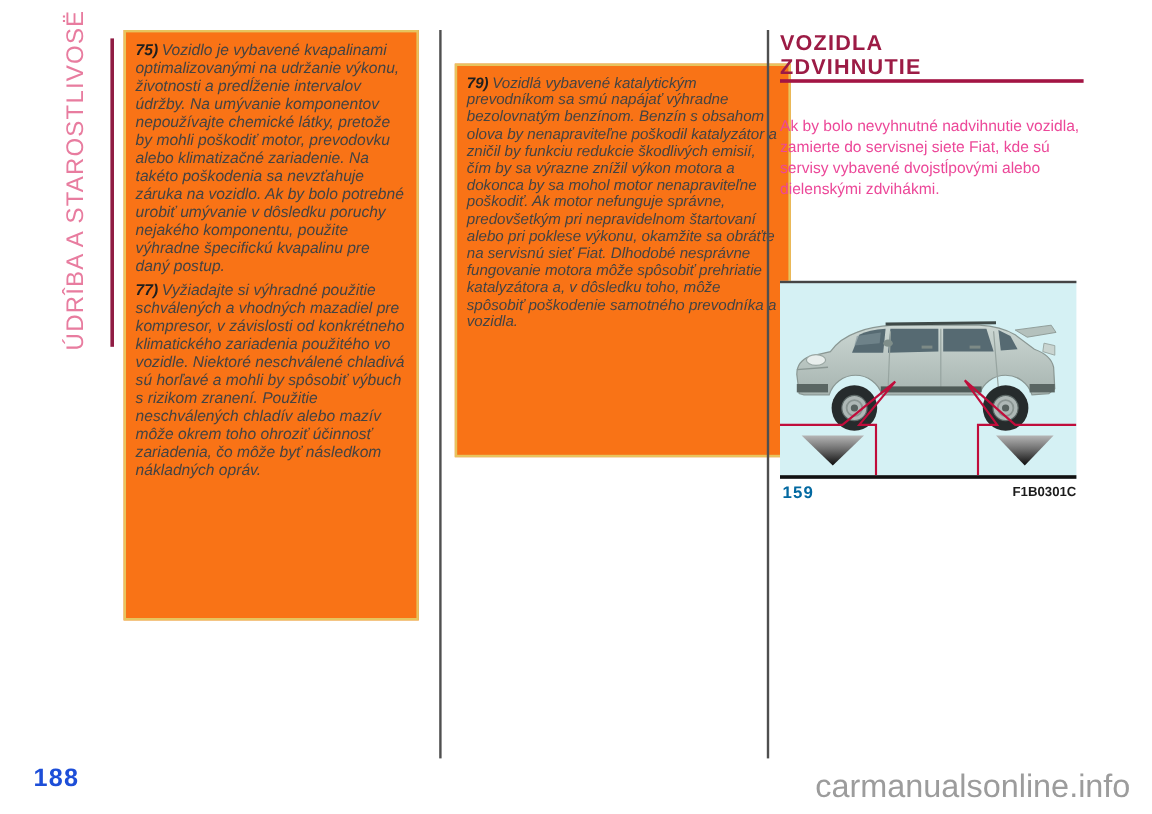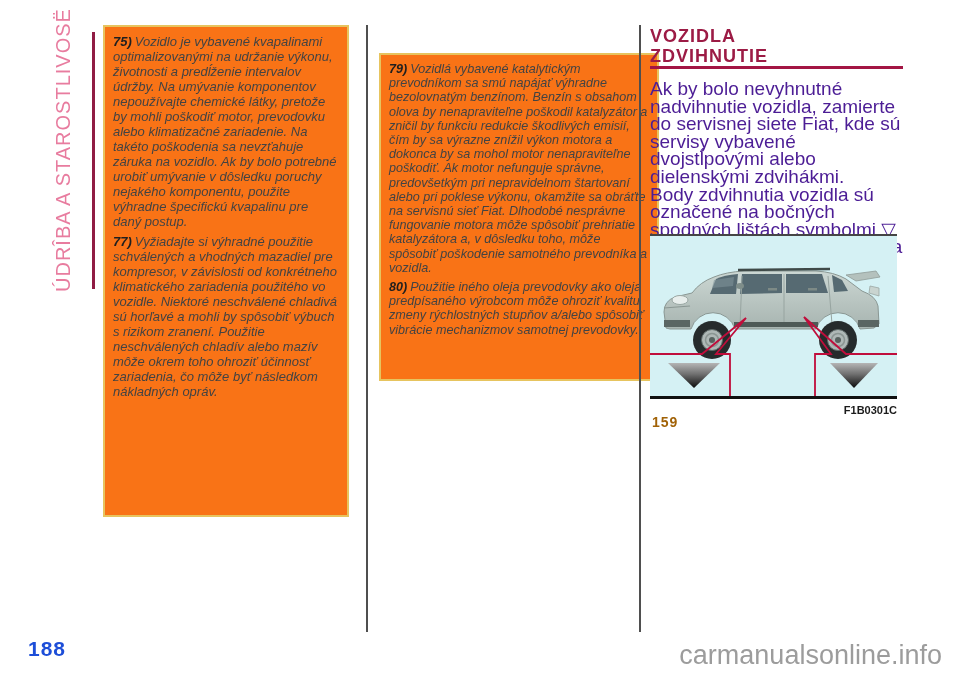--- a/index.html
+++ b/index.html
@@ -38,37 +38,37 @@
   .col-divider.two { left:639px; }
 
   
   .section-title {
     position:absolute; left:650px; top:26px; width:253px;
     font-size:18px; line-height:20px; font-weight:bold; letter-spacing:1px;
     color:#9c1b45;
   }
   .title-rule { position:absolute; left:650px; top:66px; width:253px; height:3px; background:#a31544; }
   .section-body {
-    position:absolute; left:650px; top:80px; width:258px;
-    font-size:19px; line-height:17.6px; color:#4c1d95;
+    position:absolute; left:650px; top:96px; width:258px;
+    font-size:13px; line-height:17.6px; color:#ec4899;
   }
   .section-body .para { display:block; }
 
   
   .figure {
     position:absolute; left:650px; top:234px; width:247px; height:165px;
     background:#d5f1f4; border-top:2px solid #454545; border-bottom:3px solid #111111;
   }
   .figure svg { display:block; width:247px; height:160px; }
   .figure-caption {
     position:absolute; left:650px; top:402px; width:247px; height:16px;
   }
   .figure-number {
     position:absolute; left:2px; top:0; font-size:14px; font-weight:bold;
-    letter-spacing:1px; color:#a16207;margin-top:12px;
+    letter-spacing:1px; color:#0369a1;
   }
   .figure-code {
     position:absolute; right:0; top:2px; font-size:11px; font-weight:bold; color:#1b1b1b;
   }
 
   .page-number {
     position:absolute; left:28px; top:637px; font-size:21px; font-weight:bold; color:#1d4ed8;
     letter-spacing:1px;
   }
   .watermark {
@@ -91,36 +91,32 @@
       <span class="note-num">77)</span><span>Vyžiadajte si výhradné použitie schválených a vhodných mazadiel pre kompresor, v závislosti od konkrétneho klimatického zariadenia použitého vo vozidle. Niektoré neschválené chladivá sú horľavé a mohli by spôsobiť výbuch s rizikom zranení. Použitie neschválených chladív alebo mazív môže okrem toho ohroziť účinnosť zariadenia, čo môže byť následkom nákladných opráv.</span>
     </div>
   </div>
 
   <div class="col-divider one"></div>
 
   <div class="note-box middle">
     <div class="note-item">
       <span class="note-num">79)</span><span>Vozidlá vybavené katalytickým prevodníkom sa smú napájať výhradne bezolovnatým benzínom. Benzín s obsahom olova by nenapraviteľne poškodil katalyzátor a zničil by funkciu redukcie škodlivých emisií, čím by sa výrazne znížil výkon motora a dokonca by sa mohol motor nenapraviteľne poškodiť. Ak motor nefunguje správne, predovšetkým pri nepravidelnom štartovaní alebo pri poklese výkonu, okamžite sa obráťte na servisnú sieť Fiat. Dlhodobé nesprávne fungovanie motora môže spôsobiť prehriatie katalyzátora a, v dôsledku toho, môže spôsobiť poškodenie samotného prevodníka a vozidla.</span>
     </div>
-    <div class="note-item">
-      <span class="note-num">80)</span><span>Použitie iného oleja prevodovky ako oleja predpísaného výrobcom môže ohroziť kvalitu zmeny rýchlostných stupňov a/alebo spôsobiť vibrácie mechanizmov samotnej prevodovky.</span>
-    </div>
   </div>
 
   <div class="col-divider two"></div>
 
   <div class="section-title">
     <div>VOZIDLA</div>
     <div>ZDVIHNUTIE</div>
   </div>
   <div class="title-rule"></div>
 
   <div class="section-body">
     <span class="para">Ak by bolo nevyhnutné nadvihnutie vozidla, zamierte do servisnej siete Fiat, kde sú servisy vybavené dvojstĺpovými alebo dielenskými zdvihákmi.</span>
-    <span class="para">Body zdvihnutia vozidla sú označené na bočných spodných lištách symbolmi ▽ (pozrite si body ilustrované na obr. 159).</span>
   </div>
 
   <div class="figure">
     <svg viewBox="0 0 247 160">
       <defs>
         <linearGradient id="triGrad" x1="0" y1="0" x2="0" y2="1">
           <stop offset="0" stop-color="#b5b5b5"></stop>
           <stop offset="0.45" stop-color="#6f6f6f"></stop>
           <stop offset="1" stop-color="#0c0c0c"></stop>
         </linearGradient>

